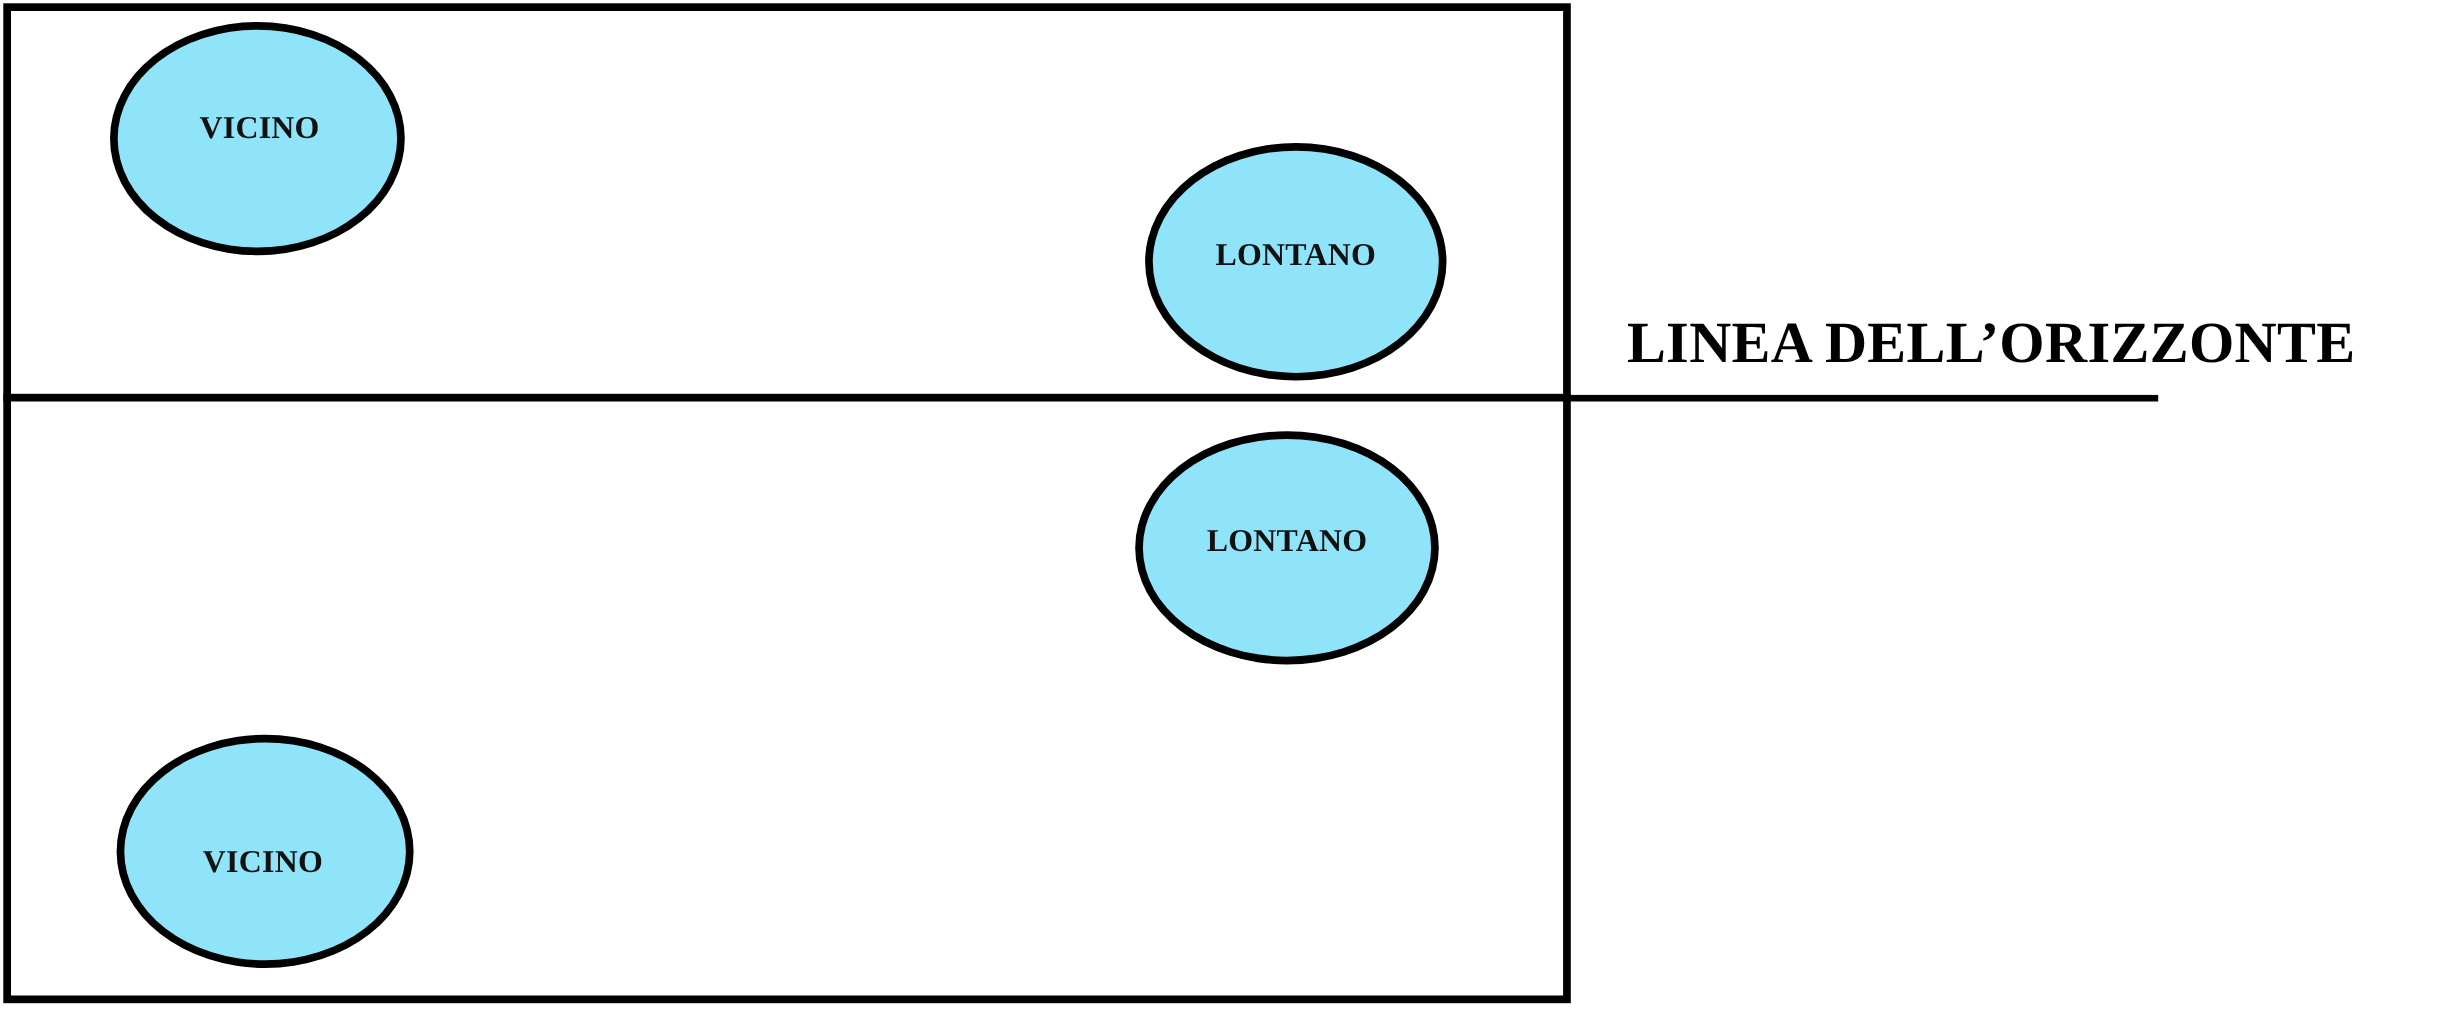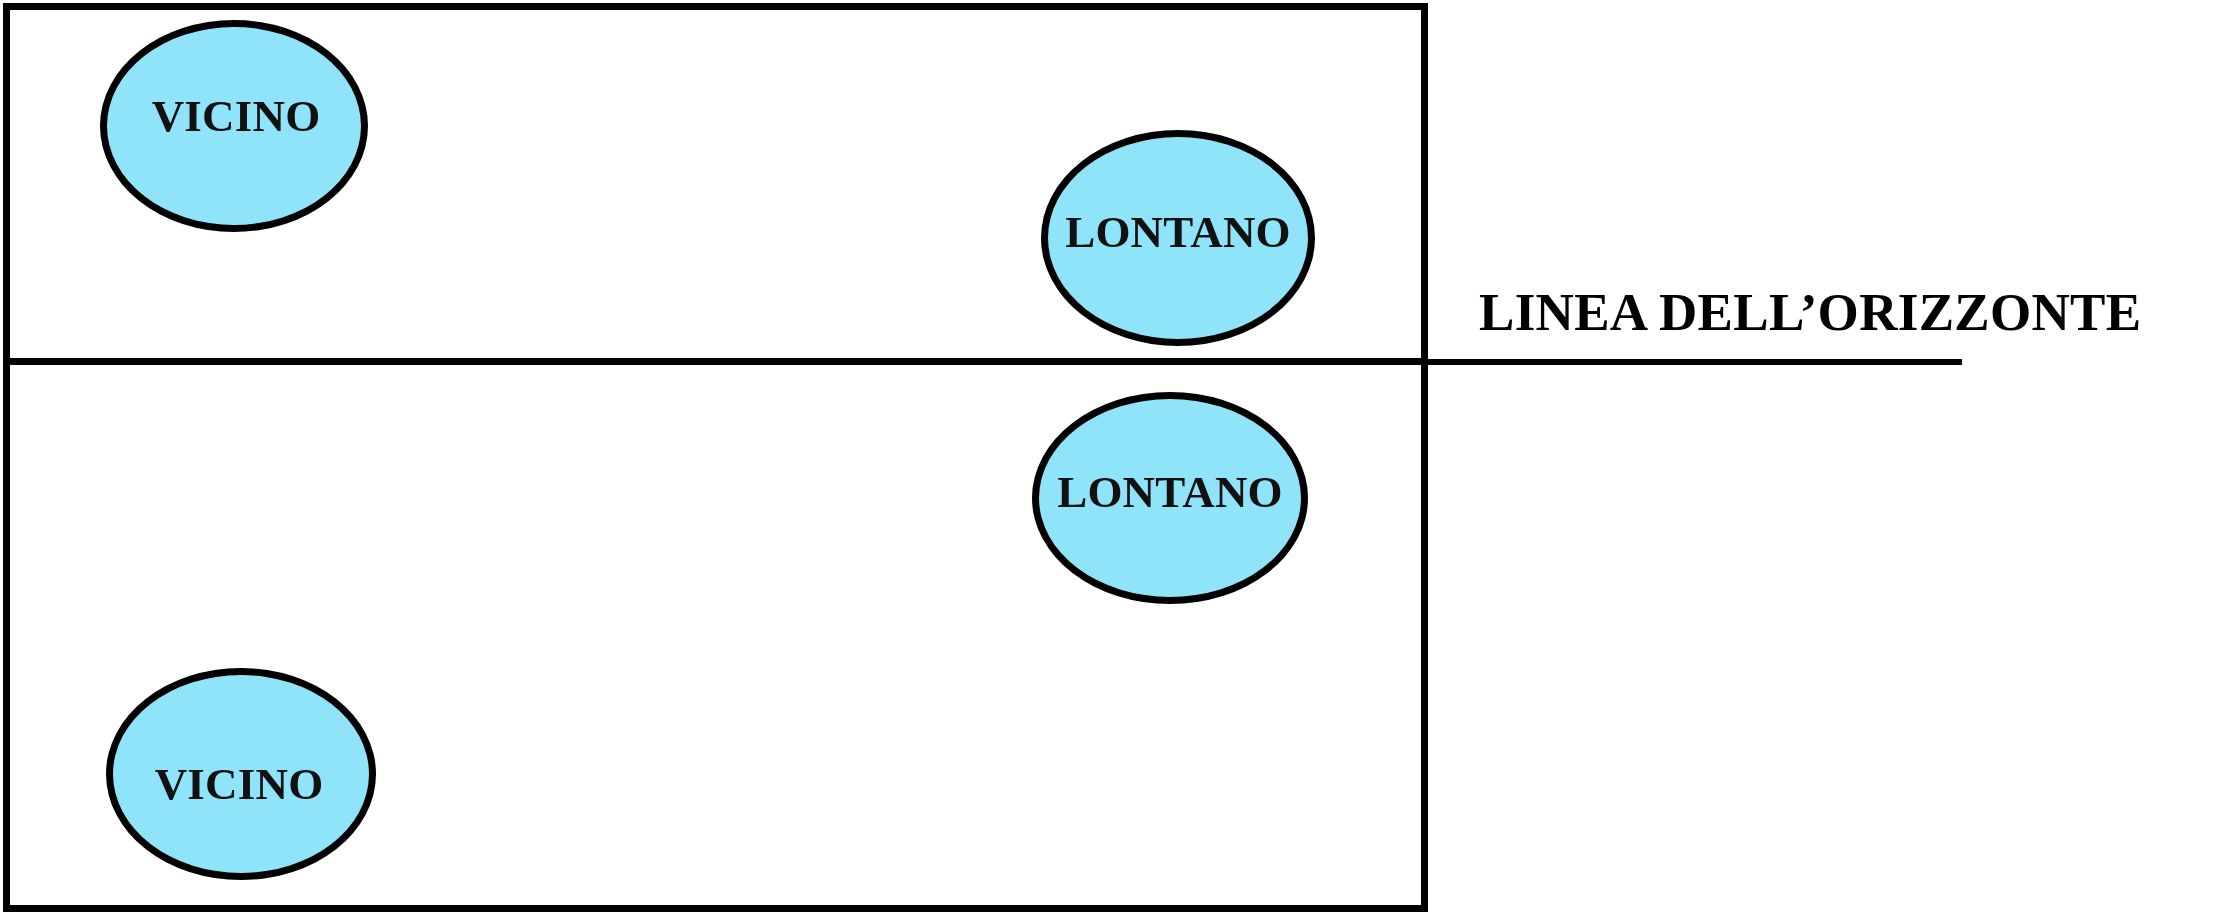--- a/index.html
+++ b/index.html
@@ -69,21 +69,21 @@
     border: 7px solid #000000;
     border-radius: 50%;
     background: #8FE4FA;
     display: flex;
     align-items: center;
     justify-content: center;
   }
   .blob > span {
     font-family: "Liberation Serif", "DejaVu Serif", serif;
     font-weight: bold;
-    font-size: 45px;
+    font-size: 29px;
     color: #111111;
     letter-spacing: 0.2px;
     line-height: 1;
     user-select: none;
   }
 
   .blob-vicino-top    { left: 100px;  top: 20px;  width: 268px; height: 212px; }
   .blob-lontano-top   { left: 1041px; top: 130px; width: 274px; height: 216px; }
   .blob-lontano-bot   { left: 1032px; top: 392px; width: 276px; height: 212px; }
   .blob-vicino-bot    { left: 106px;  top: 668px; width: 270px; height: 212px; }

